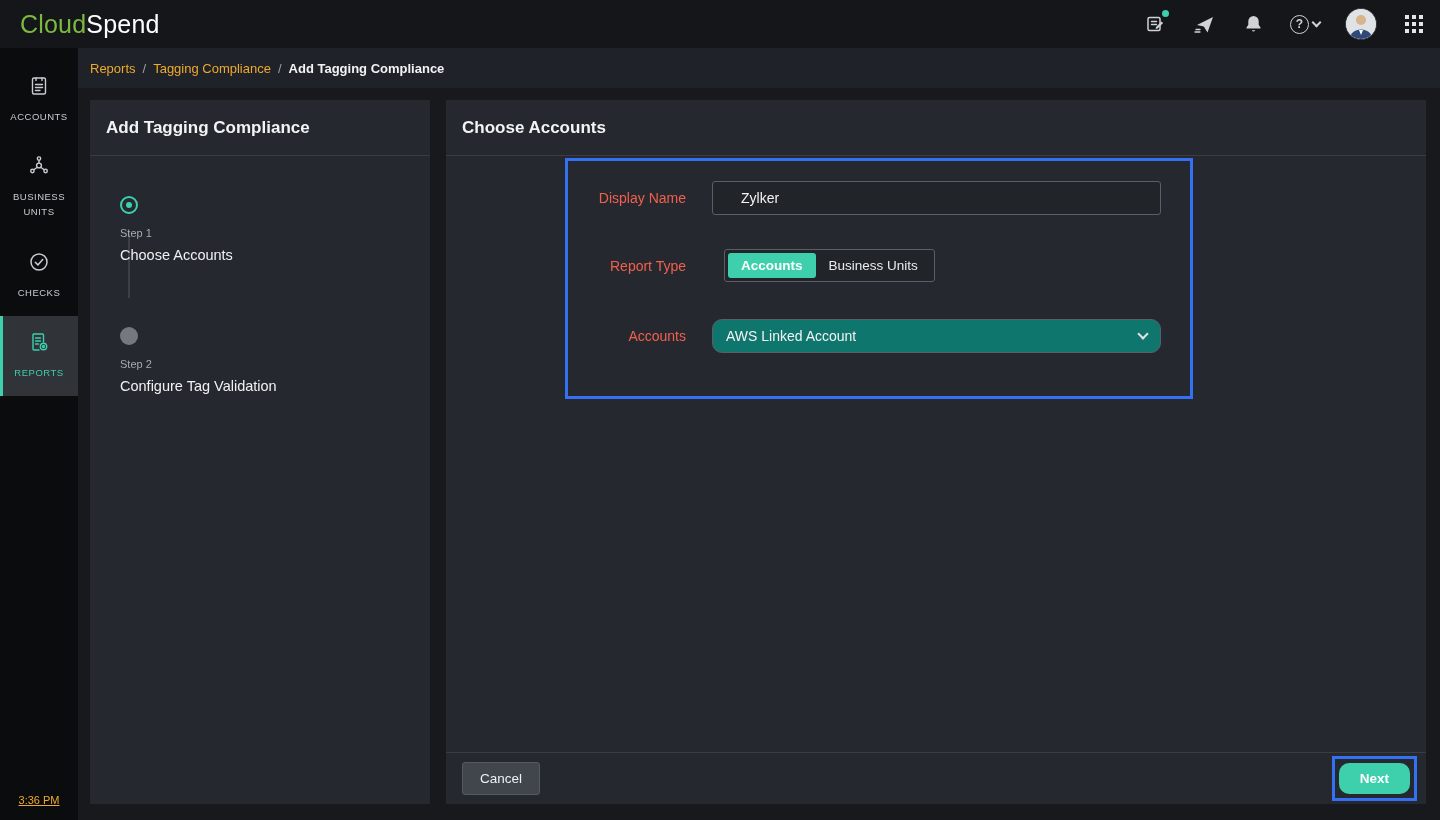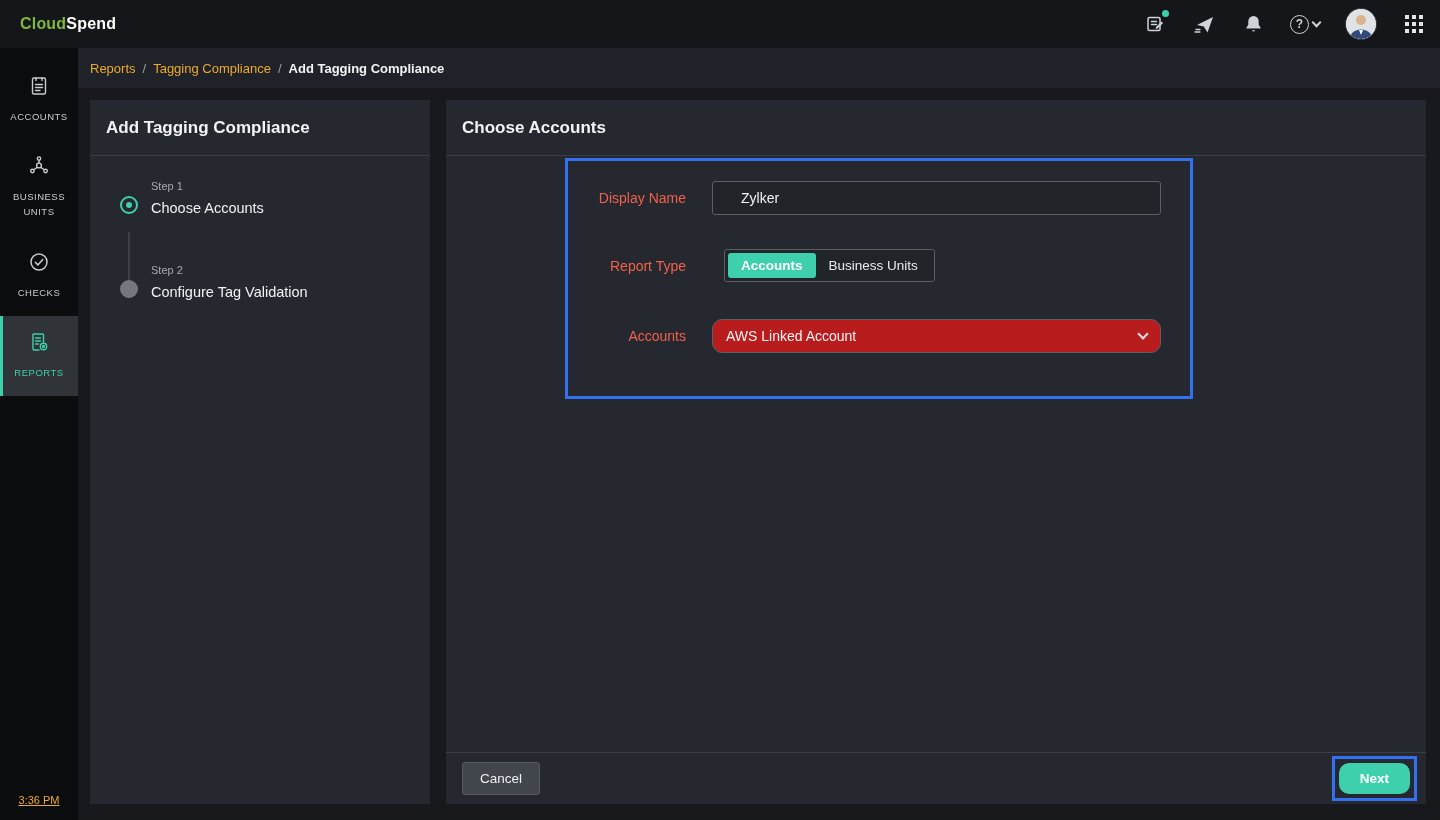--- a/index.html
+++ b/index.html
@@ -2,21 +2,21 @@
 <html><head>
 <meta charset="utf-8">
 <style>
   * { margin:0; padding:0; box-sizing:border-box; }
   html,body { width:1440px; height:820px; overflow:hidden; background:#17191d;
     font-family:"Liberation Sans", sans-serif; color:#e9ebed; }
 
   
   .topbar { position:absolute; top:0; left:0; width:1440px; height:48px; background:#141619;
     display:flex; align-items:center; justify-content:space-between; padding:0 14px 0 20px; z-index:10; }
-  .brand { font-size:16px; font-weight:bold; letter-spacing:.2px; cursor:pointer; }
+  .brand { font-size:25px; font-weight:normal; letter-spacing:.2px; cursor:pointer; }
   .brand .cloud { color:#7cb93e; }
   .brand .spend { color:#ffffff; }
   .topbar-icons { display:flex; align-items:center; gap:25px; }
   .icon-btn { position:relative; width:24px; height:24px; display:flex; align-items:center;
     justify-content:center; cursor:pointer; background:none; border:none; }
   .icon-btn svg { display:block; }
   .badge-dot { position:absolute; top:-2px; right:-2px; width:7px; height:7px; border-radius:50%;
     background:#3ecfac; }
   .help-wrap { display:flex; align-items:center; gap:4px; cursor:pointer; }
   .help-circle { width:19px; height:19px; border:1.5px solid #cfd2d6; border-radius:50%;
@@ -46,21 +46,21 @@
 
   
   .panel { position:absolute; top:100px; height:704px; background:#25282e; }
   .panel-left  { left:90px;  width:340px; }
   .panel-right { left:446px; width:980px; }
   .panel-header { height:56px; display:flex; align-items:center; padding:0 16px;
     border-bottom:1px solid #3a3e44; font-size:17px; font-weight:bold; color:#f2f3f4; }
 
   
   .steps { position:relative; padding:24px 14px 0 30px; }
-  .step { display:flex; gap:13px; margin-bottom:48px; position:relative; z-index:1; }
+  .step { display:flex; gap:13px; margin-bottom:48px; position:relative; z-index:1;flex-direction:column; }
   .bullet { width:18px; height:18px; border-radius:50%; flex:none; margin-top:16px; position:relative; }
   .step.active .bullet { border:2px solid #3ecfac; background:#25282e; }
   .step.active .bullet::after { content:""; position:absolute; inset:4px; border-radius:50%; background:#3ecfac; }
   .step.pending .bullet { background:#75797e; }
   .step-label { font-size:11px; color:#a7abb0; }
   .step-title { font-size:14.5px; color:#f0f1f3; margin-top:8px; }
   .step-line { position:absolute; left:38px; top:76px; height:66px; width:2px; background:#3c4046; z-index:0; }
 
   
   .form-highlight { position:absolute; left:119px; top:58px; width:628px; height:241px;
@@ -69,21 +69,21 @@
   .row-1 { margin-bottom:34px; } .row-2 { margin-bottom:37px;gap:12px; }
   .form-label { width:144px; padding-right:26px; text-align:right; color:#f2604d; font-size:14px; flex:none; }
   .form-control { flex:1; margin-right:29px; display:flex; align-items:center; }
   .text-input { width:100%; height:34px; background:#212429; border:1px solid #5a5f66; border-radius:3px;
     color:#f2f3f4; font-size:14px; padding:0 28px; font-family:"Liberation Sans", sans-serif; outline:none; }
   .toggle-group { display:inline-flex; align-items:center; border:1px solid #5a5f66; border-radius:3px;
     background:#212429; padding:3px; }
   .toggle-opt { font-size:13.5px; padding:5px 13px; border-radius:3px; cursor:pointer; color:#e9ebed;
     background:transparent; border:none; font-family:"Liberation Sans", sans-serif; }
   .toggle-opt.selected { background:#3ecfac; color:#ffffff; font-weight:bold; }
-  .select-box { width:100%; height:34px; background:#b91c1c; border:1px solid #5a5f66; border-radius:10px;
+  .select-box { width:100%; height:34px; background:#0f766e; border:1px solid #5a5f66; border-radius:10px;
     display:flex; align-items:center; justify-content:space-between; padding:0 13px; cursor:pointer;gap:48px; }
   .select-value { font-size:14px; color:#f2f3f4; }
   .select-chev { width:8px; height:8px; border-right:2px solid #dfe1e4; border-bottom:2px solid #dfe1e4;
     transform:rotate(45deg); margin-top:-4px; }
 
   
   .panel-footer { position:absolute; left:0; right:0; bottom:0; height:52px; border-top:1px solid #3a3e44;
     display:flex; align-items:center; justify-content:space-between; padding:0 9px 0 16px; }
   .btn-cancel { background:#41464d; border:1px solid #555a61; color:#eef0f2; padding:8px 17px;
     border-radius:3px; font-size:13.5px; cursor:pointer; font-family:"Liberation Sans", sans-serif; }

